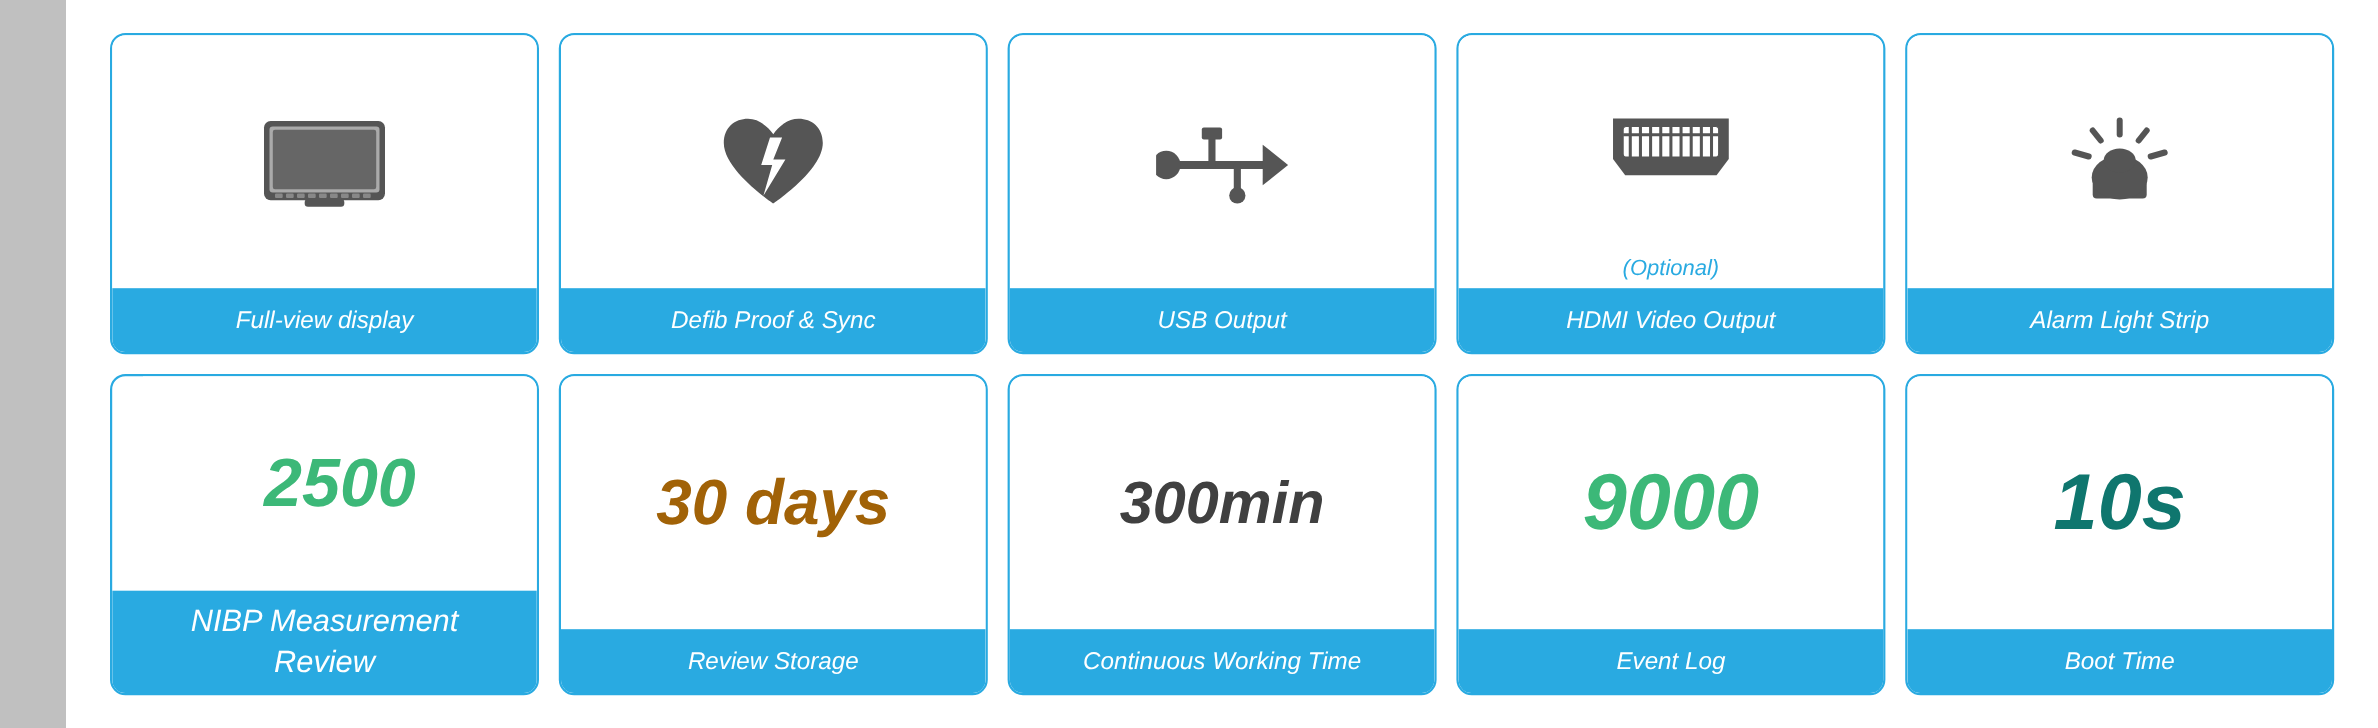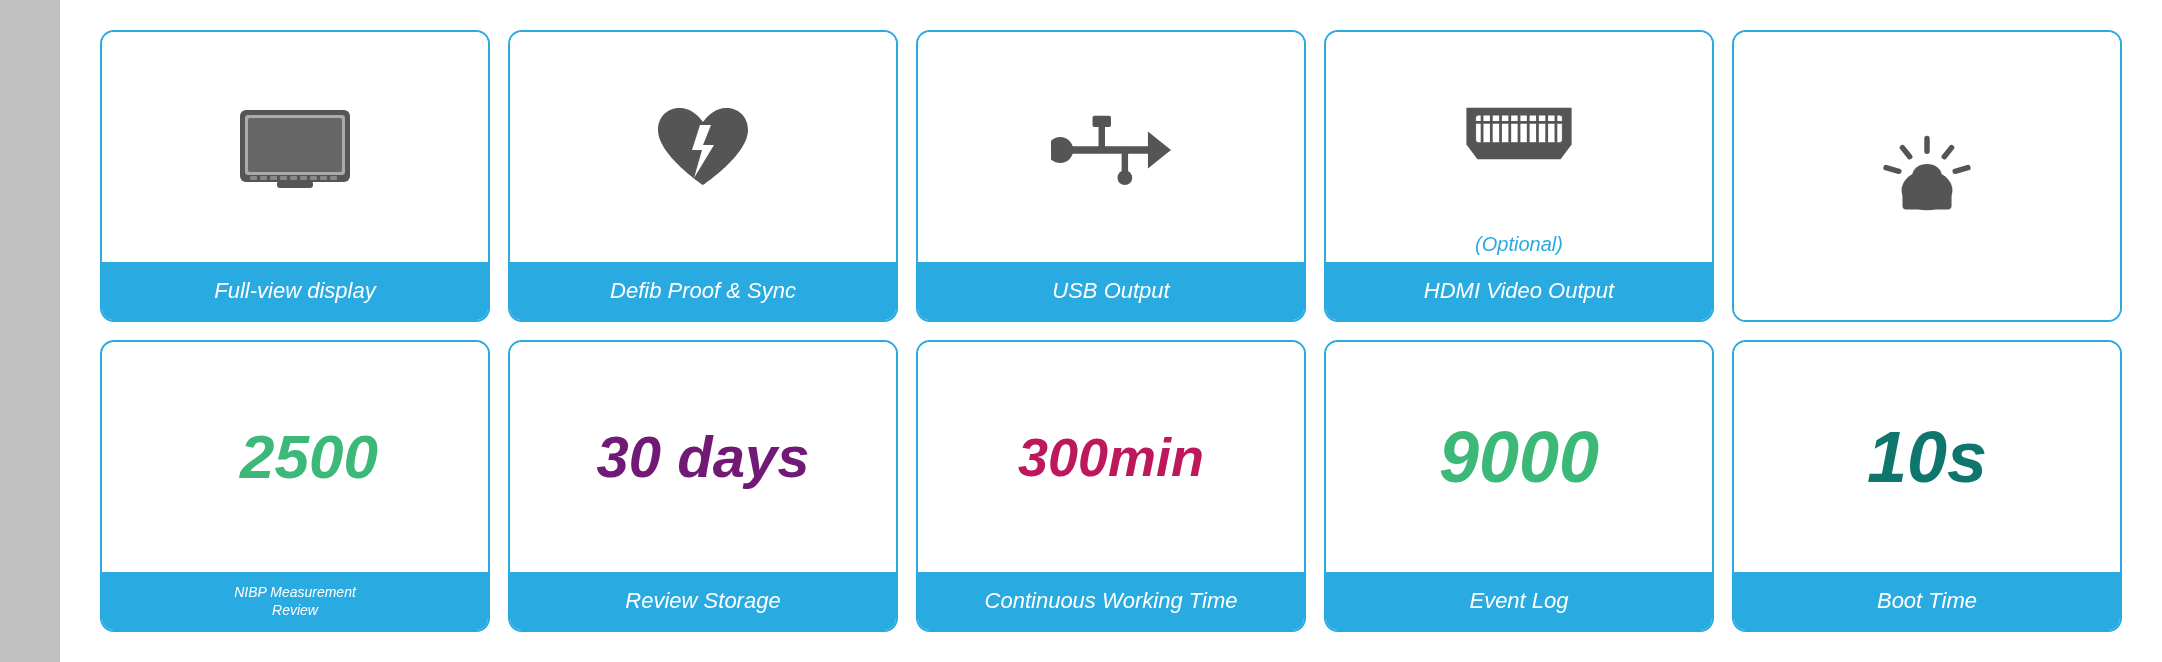--- a/index.html
+++ b/index.html
@@ -129,21 +129,21 @@
     .alarm-svg { width: 100px; height: 100px; }
 
     .card-stat .card-value-area.nibp {
       padding: 8px 6px;
       margin-left: 28px;
     }
     .card-stat .card-value.nibp-val {
       font-size: 62px;
     }
     .card-stat .card-label.nibp-label {
-      font-size: 14px;
+      font-size: 28px;
     }
 
     .card-stat .card-value.days-val {
       font-size: 58px;
     }
 
     .card-stat .card-value.min-val {
       font-size: 54px;
     }
   </style>
@@ -251,42 +251,43 @@
 
           <line x1="28" y1="18" x2="36" y2="28" stroke="#555" stroke-width="6" stroke-linecap="round"></line>
 
           <line x1="82" y1="18" x2="74" y2="28" stroke="#555" stroke-width="6" stroke-linecap="round"></line>
 
           <line x1="10" y1="40" x2="24" y2="44" stroke="#555" stroke-width="6" stroke-linecap="round"></line>
 
           <line x1="100" y1="40" x2="86" y2="44" stroke="#555" stroke-width="6" stroke-linecap="round"></line>
         </svg>
       </div>
+      <div class="card-label">Alarm Light Strip</div>
     </div>
 
     <div class="card card-stat">
       <div class="card-value-area nibp">
         <span class="card-value nibp-val" style="color:#3cb878;">2500</span>
       </div>
       <div class="card-label nibp-label">
         <span style="white-space:pre-line;">NIBP Measurement
 Review</span>
       </div>
     </div>
 
     <div class="card card-stat">
       <div class="card-value-area">
-        <span class="card-value days-val" style="color:#701a75;">30 days</span>
+        <span class="card-value days-val" style="color:#a16207;">30 days</span>
       </div>
       <div class="card-label">Review Storage</div>
     </div>
 
     <div class="card card-stat">
       <div class="card-value-area">
-        <span class="card-value min-val" style="color:#be185d;">300min</span>
+        <span class="card-value min-val" style="color:#404040;">300min</span>
       </div>
       <div class="card-label">Continuous Working Time</div>
     </div>
 
     <div class="card card-stat">
       <div class="card-value-area">
         <span class="card-value" style="color:#3cb878;">9000</span>
       </div>
       <div class="card-label">Event Log</div>
     </div>

